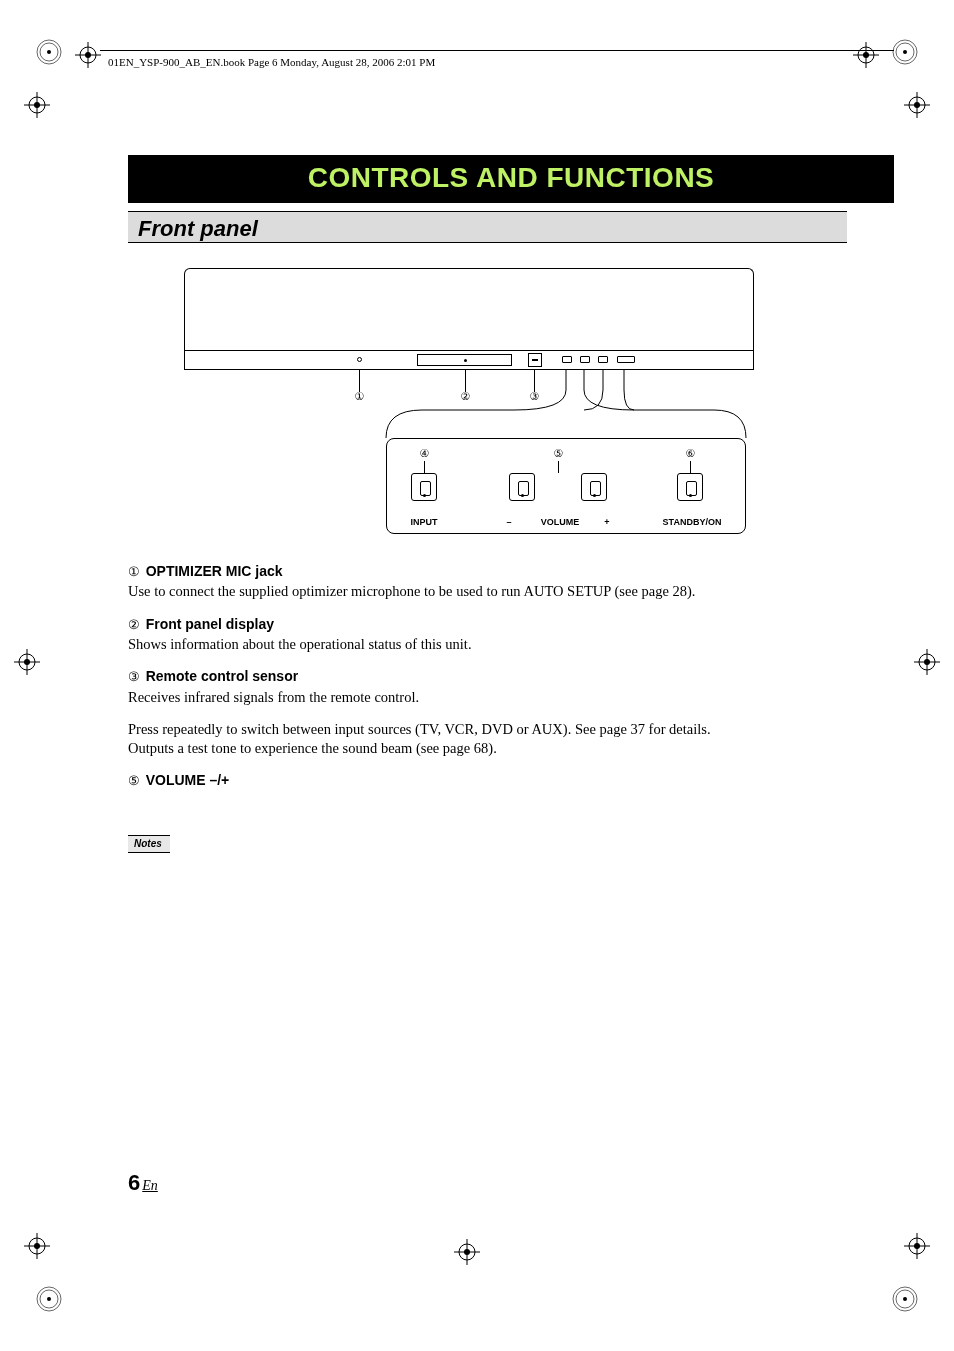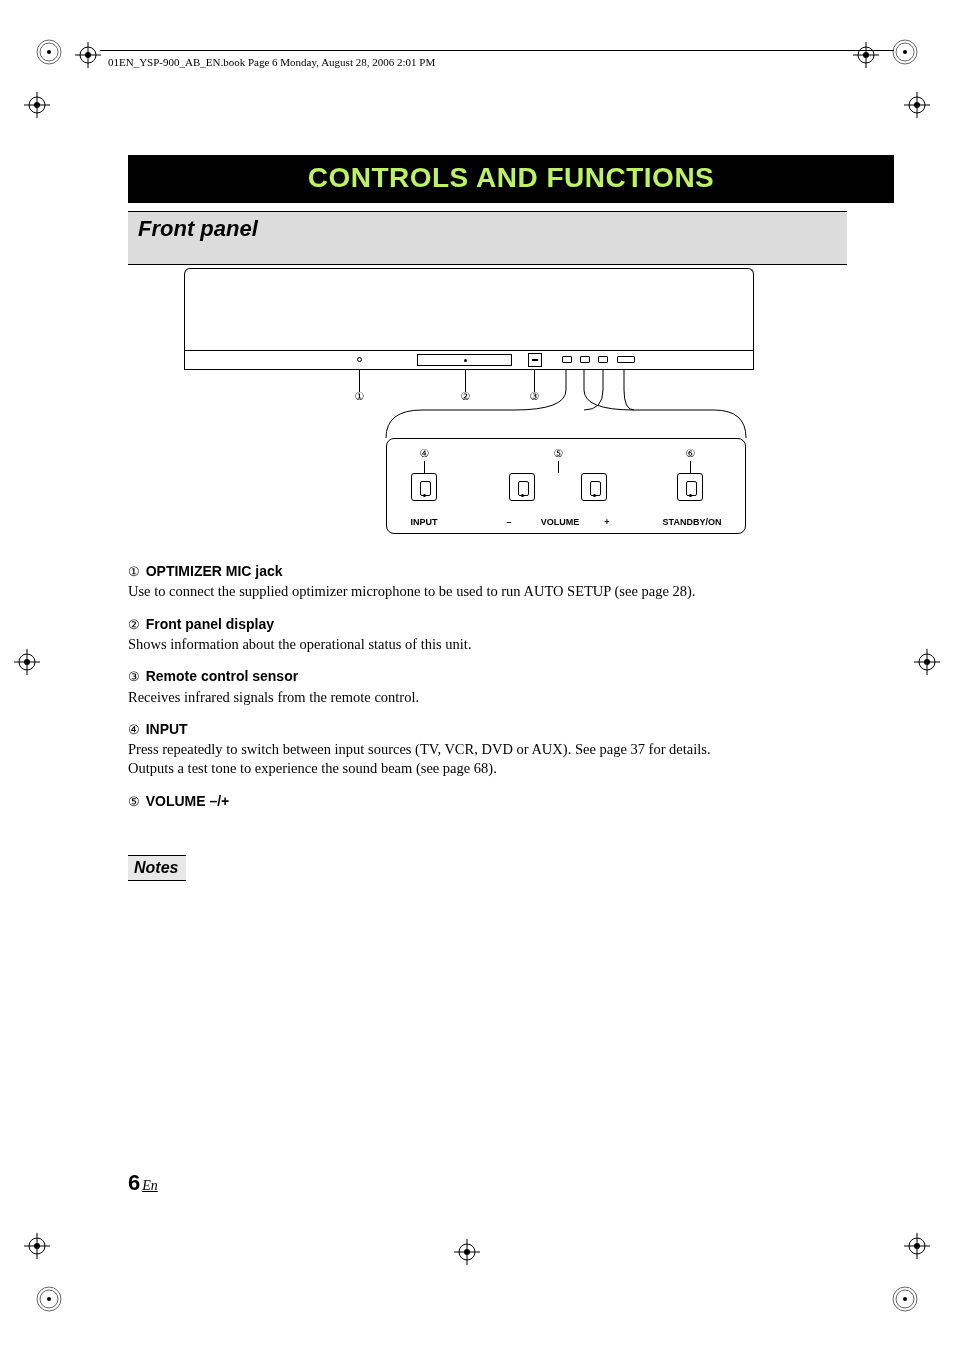--- a/index.html
+++ b/index.html
@@ -33,21 +33,21 @@
     font-size: 28px;
     padding: 7px 0 9px 0;
     letter-spacing: 0.5px;
   }
   .subsection {
     position: absolute;
     top: 211px; left: 128px; right: 107px;
     background: #dcdcdc;
     border-top: 1px solid #000;
     border-bottom: 1px solid #000;
-    padding: 4px 10px 22px 10px;
+    padding: 4px 10px 0 10px;
   }
   .subsection-title {
     font-family: Arial, Helvetica, sans-serif;
     font-style: italic;
     font-weight: bold;
     font-size: 22px;
   }
   
   .diagram {
     position: absolute;
@@ -141,21 +141,21 @@
     font-family: "Times New Roman", serif;
     font-weight: normal;
     font-size: 13px;
     margin-right: 6px;
     vertical-align: 0px;
   }
   .notes-head {
     font-family: Arial, Helvetica, sans-serif;
     font-style: italic;
     font-weight: bold;
-    font-size: 16px;
+    font-size: 10px;
     border-top: 1px solid #000;
     border-bottom: 1px solid #000;
     background: #e8e8e8;
     display: inline-block;
     padding: 1px 8px 2px 6px;
     margin-bottom: 8px;
     margin-top: 6px;
   }
   ul.notes { list-style: none; font-size: 12.5px; line-height: 1.35; }
   ul.notes li { position: relative; padding-left: 12px; margin-bottom: 6px; }
@@ -343,21 +343,20 @@
     </div>
     <div class="item">
       <div class="item-head"><span class="circled">②</span><span>Front panel display</span></div>
       <div>Shows information about the operational status of this unit.</div>
     </div>
     <div class="item">
       <div class="item-head"><span class="circled">③</span><span>Remote control sensor</span></div>
       <div>Receives infrared signals from the remote control.</div>
     </div>
     <div class="item">
-      <div class="item-head"><span class="circled">④</span><span>INPUT</span></div>
       <div style="white-space:pre-line;">Press repeatedly to switch between input sources (TV, VCR, DVD or AUX). See page 37 for details.
 Outputs a test tone to experience the sound beam (see page 68).</div>
     </div>
     <div class="item">
       <div class="item-head"><span class="circled">⑤</span><span>VOLUME –/+</span></div>
     </div>
   </div>
 
   <div class="col">
     <div><span class="notes-head">Notes</span></div>

